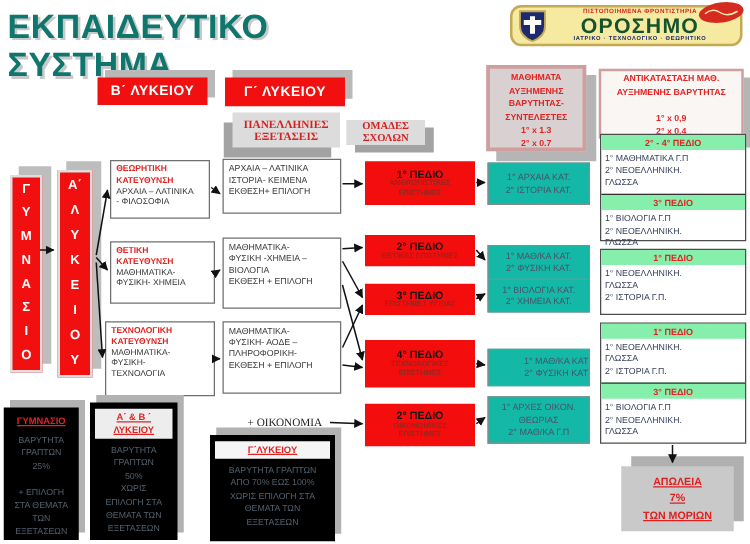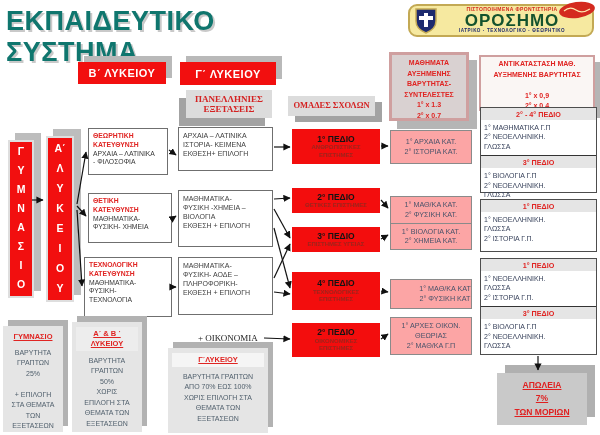--- a/index.html
+++ b/index.html
@@ -45,33 +45,33 @@
   .dir-title{color:#e02422;font-weight:bold;display:block;white-space:pre-line;}
   .dir-body{color:#353535;display:block;white-space:pre-line;}
   .subj{color:#3d3d3d;font-size:7px;white-space:pre-line;}
 
   
   .pedio{background:#f30d0d;text-align:center;display:flex;flex-direction:column;justify-content:center;}
   .pedio .t{color:#141414;font-weight:bold;font-size:8.5px;line-height:1.2;}
   .pedio .s{color:#9d241c;font-size:6px;font-weight:bold;white-space:pre-line;line-height:1.25;}
 
   
-  .outc{background:#fca5a5;border:1px solid #8a8a8a;color:#49536a;font-size:7.2px;text-align:center;
+  .outc{background:#14b8a6;border:1px solid #8a8a8a;color:#49536a;font-size:7.2px;text-align:center;
         display:flex;align-items:center;justify-content:center;white-space:pre-line;line-height:1.35;}
   .outc-half{border:none;width:100%;height:50%;}
   .outc-div{border-top:1px solid #8a8a8a;}
 
   
   .panel{background:#fff;border:1px solid #4d4d4d;}
-  .ph{background:#e5e5e5;color:#e02422;font-weight:bold;font-size:7.2px;text-align:center;padding:2px 0 1px;}
+  .ph{background:#86efac;color:#e02422;font-weight:bold;font-size:7.2px;text-align:center;padding:2px 0 1px;}
   .ph-mid{border-top:1px solid #333;margin-top:2px;}
   .pb{color:#39435c;font-size:7px;line-height:1.35;padding:3px 3px 2px;white-space:pre-line;}
 
   
-  .graybox{background:#e5e5e5;box-shadow:5px -6px 0 #b2b2b2;text-align:center;}
+  .graybox{background:#000000;box-shadow:5px -6px 0 #b2b2b2;text-align:center;}
   .gb-h{color:#e02422;font-weight:bold;font-size:7.5px;text-decoration:underline;
         padding:6px 0 3px;white-space:pre-line;line-height:1.3;}
   .gb-h-strip{background:#ededed;margin:5px 4px 2px;padding:2px 0;}
   .gb-b{color:#51606d;font-size:7px;line-height:1.5;white-space:pre-line;padding-top:3px;}
 
   .apoleia{display:flex;align-items:center;justify-content:center;color:#e01f1f;font-weight:bold;
            font-size:8.5px;text-decoration:underline;white-space:pre-line;line-height:1.55;
            box-shadow:8px -8px 0 #b0b0b0;background:#c9c9c9;text-align:center;}
 
   .economy{font-family:"Liberation Serif",serif;font-size:9px;color:#1c1c1c;}
@@ -103,21 +103,21 @@
         <ellipse cx="19" cy="10" rx="18" ry="8" fill="#d42a1f" transform="rotate(-8 19 10)"></ellipse>
         <path d="M6 11 Q12 6 18 10 T32 9" stroke="#ffe9b0" stroke-width="1.2" fill="none"></path>
       </svg>
     </span>
   </div>
 
   <div class="abs red3d" style="left:78px;top:62px;width:88px;height:22px;">Β΄ ΛΥΚΕΙΟΥ</div>
   <div class="abs red3d" style="left:180px;top:62px;width:96px;height:23px;">Γ΄ ΛΥΚΕΙΟΥ</div>
   <div class="abs slab slab-pan" style="left:186px;top:90px;width:86px;height:28px;white-space:pre-line;">ΠΑΝΕΛΛΗΝΙΕΣ
 ΕΞΕΤΑΣΕΙΣ</div>
-  <div class="abs slab slab-om" style="left:288px;top:96px;width:87px;height:20px;">ΟΜΑΔΕΣ ΣΧΟΛΩΝ</div>
+  <div class="abs slab slab-om" style="left:277px;top:96px;width:63px;height:20px;">ΟΜΑΔΕΣ ΣΧΟΛΩΝ</div>
 
   <div class="abs notebox note1" style="left:389px;top:52px;width:80px;height:69px;">ΜΑΘΗΜΑΤΑ
 ΑΥΞΗΜΕΝΗΣ
 ΒΑΡΥΤΗΤΑΣ-
 ΣΥΝΤΕΛΕΣΤΕΣ
 1° x 1.3
 2° x 0.7</div>
   <div class="abs notebox note2" style="left:479px;top:55px;width:116px;height:56px;">ΑΝΤΙΚΑΤΑΣΤΑΣΗ ΜΑΘ.
 ΑΥΞΗΜΕΝΗΣ ΒΑΡΥΤΗΤΑΣ
 

